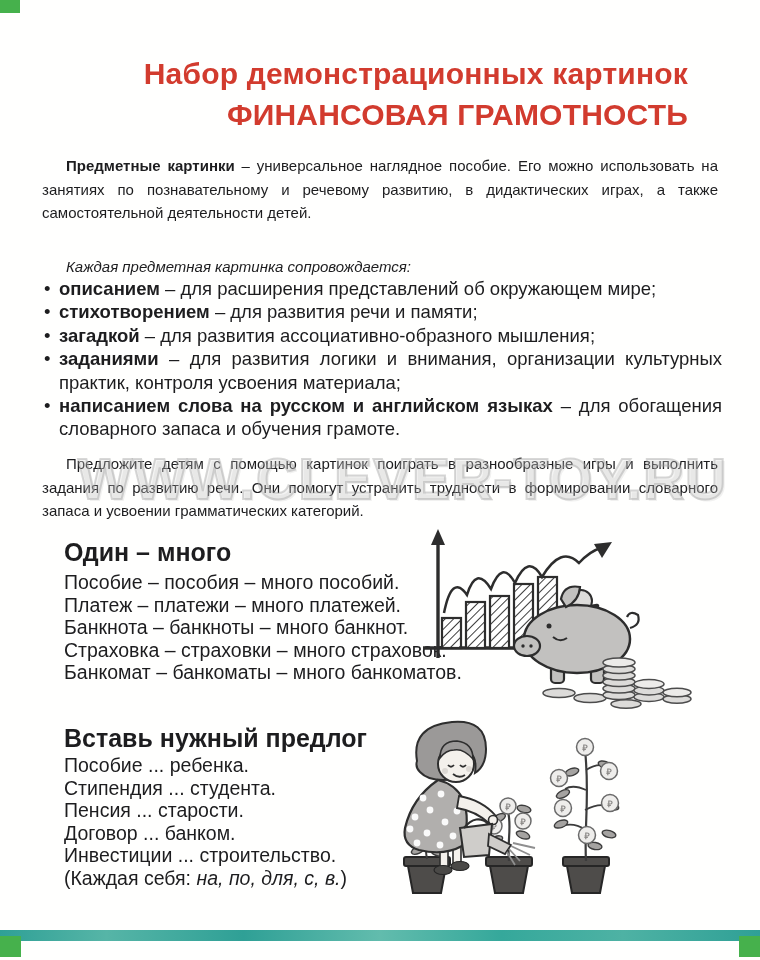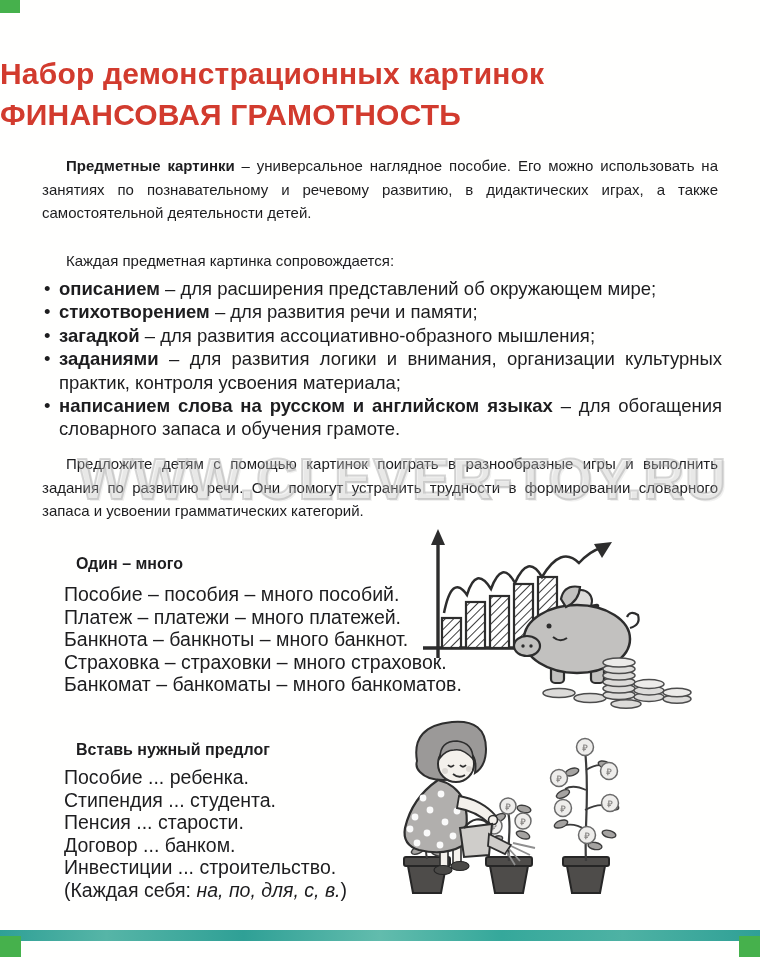--- a/index.html
+++ b/index.html
@@ -4,40 +4,40 @@
 <style>
   html,body{margin:0;padding:0;}
   .page{position:relative;width:760px;height:960px;background:#fffffe;overflow:hidden;
         font-family:"Liberation Sans",sans-serif;color:#1d1d1f;}
   .corner{position:absolute;background:#46b14c;z-index:6;}
   .corner-tl{left:0;top:0;width:20px;height:13px;}
   .corner-bl{left:0;top:936px;width:21px;height:21px;}
   .corner-br{left:739px;top:936px;width:21px;height:21px;}
   .footer-bar{position:absolute;left:0;top:930px;width:760px;height:11px;z-index:5;
         background:linear-gradient(90deg,#2fa096 0%,#56b5a7 14%,#2fa096 32%,#62bcad 50%,#35a89b 66%,#4eb2a4 82%,#2fa096 100%);}
-  .title{position:absolute;top:53px;left:0;width:688px;margin:0;text-align:left;
+  .title{position:absolute;top:53px;left:0;width:688px;margin:0;text-align:right;
          color:#d23b2e;font-size:30px;line-height:41px;font-weight:bold;letter-spacing:.2px;}
   .title span{display:block;}
   .para{position:absolute;left:42px;width:676px;margin:0;font-size:15px;line-height:23.5px;
         text-align:justify;}
   .indent{text-indent:24px;}
   #p-intro{top:154px;}
-  #p-each{top:249px;}
+  #p-each{top:255px;font-style:italic;}
   #p-suggest{top:452px;}
   .bullets{position:absolute;left:44px;top:277px;width:678px;margin:0;padding:0;list-style:none;
            font-size:18.5px;line-height:23.4px;text-align:justify;}
   .bullets li{position:relative;padding-left:15px;margin:0;}
   .bullets .dot{position:absolute;left:0;top:0;}
   b{font-weight:bold;}
   .watermark{position:absolute;left:78px;top:444px;z-index:3;pointer-events:none;white-space:nowrap;
              font-size:57px;line-height:70px;font-weight:bold;letter-spacing:1px;
              color:rgba(175,175,175,0.14);-webkit-text-stroke:2px rgba(158,158,158,0.40);
              text-shadow:2px 2px 0 rgba(200,200,200,0.25);}
   .exercise{position:absolute;font-size:19.5px;line-height:22.6px;}
-  .exercise h2{margin:12px;font-size:16px;line-height:22px;font-weight:bold;}
+  .exercise h2{margin:0;font-size:25px;line-height:22px;font-weight:bold;}
   #sec-one-many{left:64px;top:541px;width:378px;}
   #sec-one-many h2{margin-bottom:8px;}
   #sec-prep{left:64px;top:727px;width:348px;}
   #sec-prep h2{margin-bottom:5px;}
   .line{white-space:nowrap;}
   .check i{font-style:italic;}
   .illus{position:absolute;z-index:2;}
   #illus-chart{left:411px;top:525px;}
   #illus-girl{left:396px;top:714px;}
 </style>

